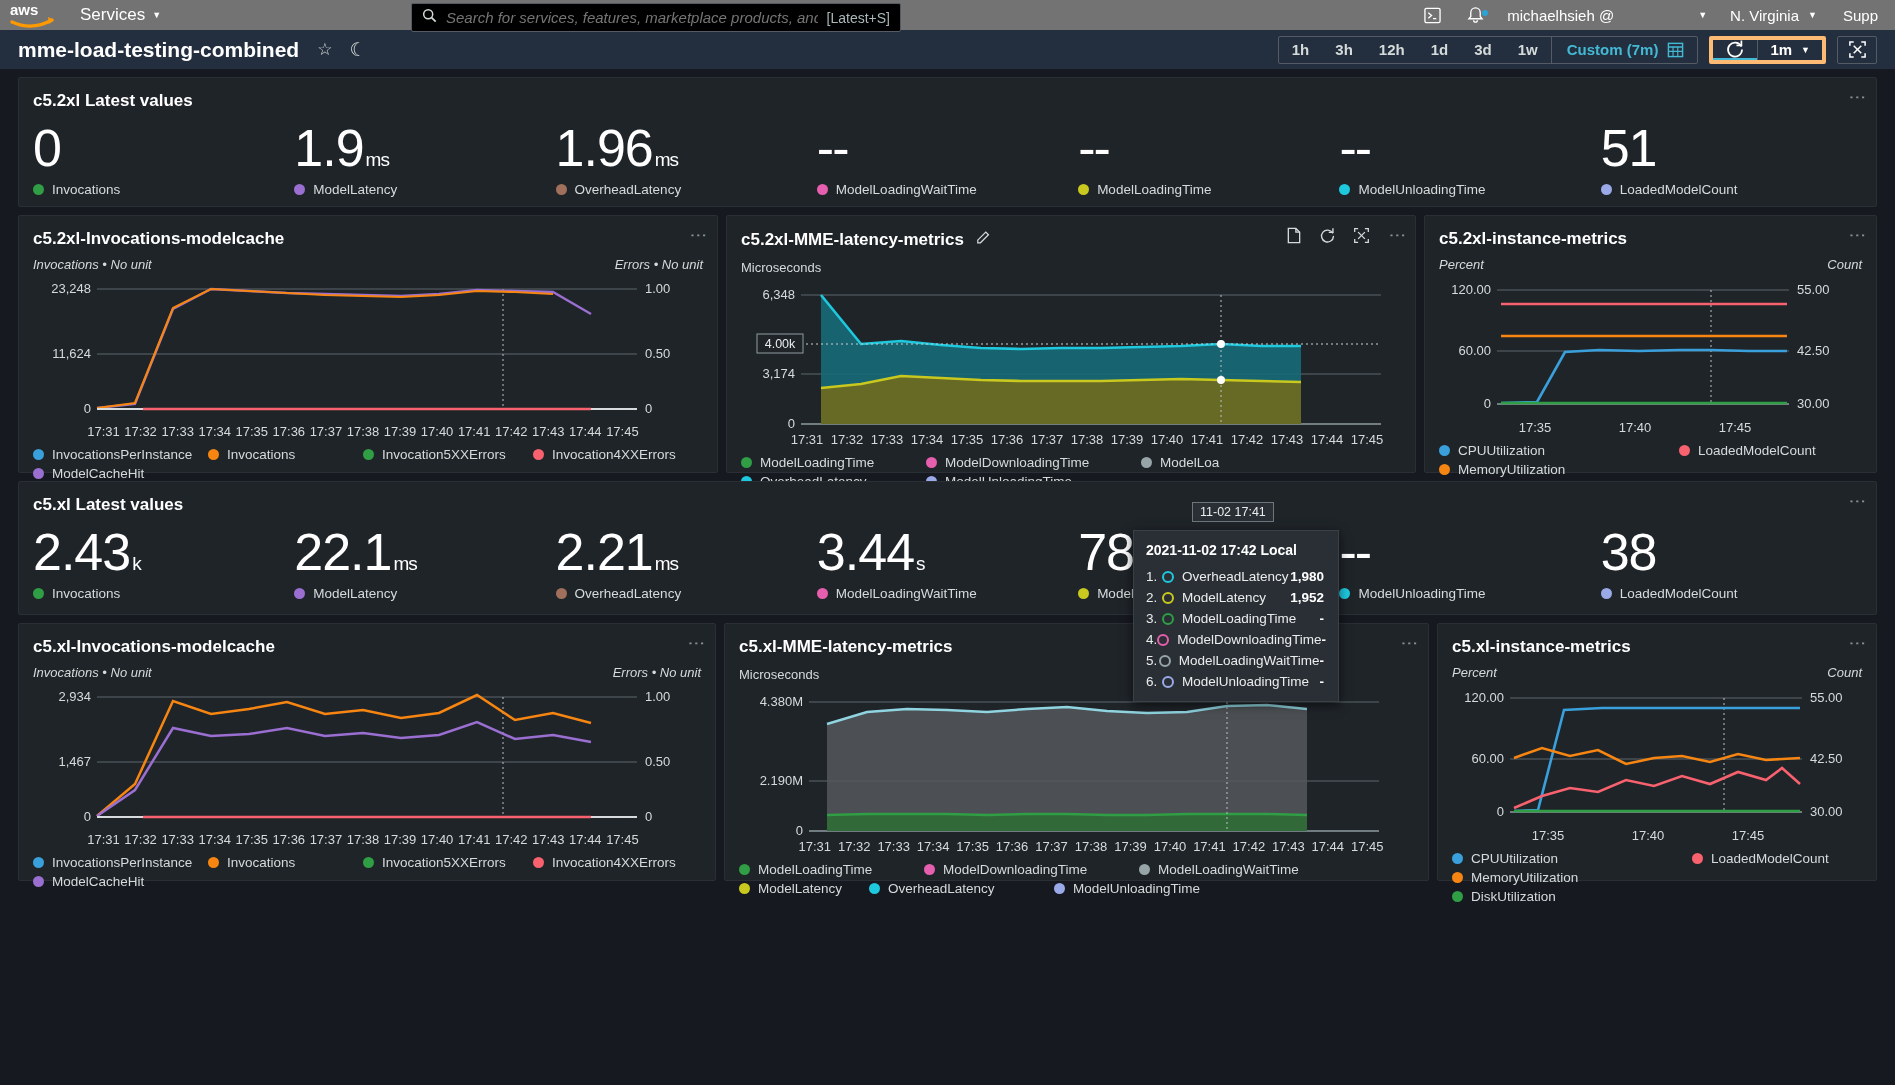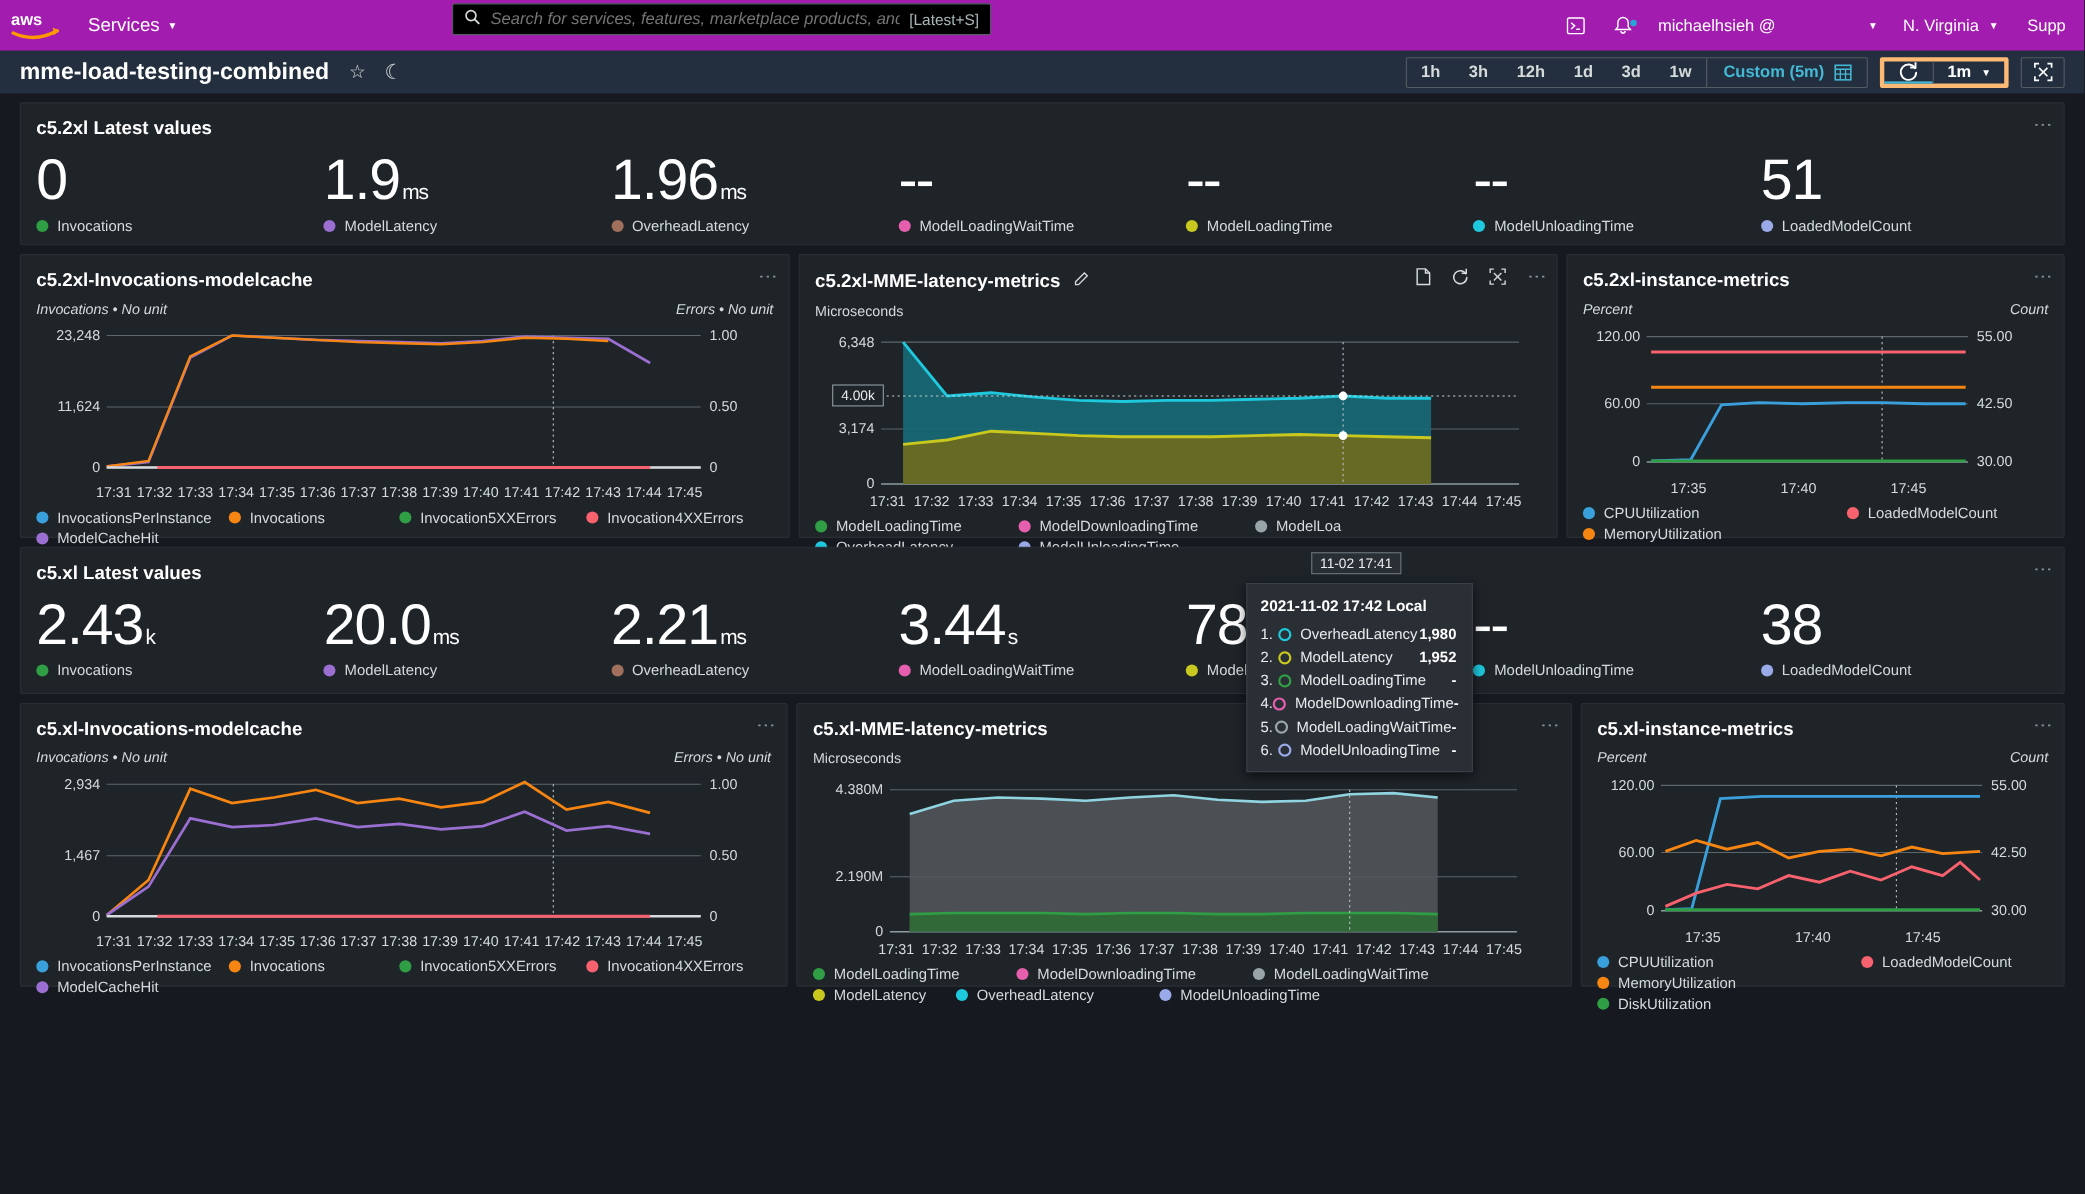--- a/index.html
+++ b/index.html
@@ -7,21 +7,21 @@
   body {
     width:1895px; height:1085px;
     font-family:"Liberation Sans", sans-serif;
     color:#d5dbdb;
     overflow:hidden;
     position:relative;
   }
 
   
   .topnav {
-    height:46px; background:#a21caf; display:flex; 
+    height:30px; background:#737373; display:flex; 
     position:relative; z-index:40;
   }
   .aws-logo { width:54px; margin-left:10px; display:flex; align-items:center; }
   .services-btn {
     color:#fff; font-size:17px; margin-left:16px; display:flex; align-items:center; gap:7px;
     cursor:pointer;
   }
   .caret { font-size:9px; color:#fff; }
   .searchwrap {
     position:absolute; left:411px; top:3px; width:490px; height:29px;
@@ -202,21 +202,21 @@
 
   <div class="hdr-right">
     <div class="range-group">
       <div class="rb">1h</div>
       <div class="rb">3h</div>
       <div class="rb">12h</div>
       <div class="rb">1d</div>
       <div class="rb">3d</div>
       <div class="rb">1w</div>
       <div class="rb custom">
-        <span>Custom (5m)</span>
+        <span>Custom (7m)</span>
         <span class="cal-ico">
           <svg width="17" height="17" viewBox="0 0 18 18">
               <rect x="1.5" y="2.5" width="15" height="14" stroke="#44b9d6" stroke-width="1.5" fill="none"></rect>
               <line x1="1.5" y1="6.3" x2="16.5" y2="6.3" stroke="#44b9d6" stroke-width="1.5"></line>
               <line x1="6.4" y1="6.3" x2="6.4" y2="16.5" stroke="#44b9d6" stroke-width="1.2"></line>
               <line x1="11.4" y1="6.3" x2="11.4" y2="16.5" stroke="#44b9d6" stroke-width="1.2"></line>
               <line x1="1.5" y1="11" x2="16.5" y2="11" stroke="#44b9d6" stroke-width="1.2"></line>
             </svg>
         </span>
       </div>
@@ -551,21 +551,21 @@
     <span class="kebab">⋮</span>
     <div class="sv-row">
       <div class="sv-cell">
         <div class="sv-num">
             <span>2.43</span>
             <span class="sv-unit">k</span>
           </div>
       </div>
       <div class="sv-cell">
         <div class="sv-num">
-            <span>20.0</span>
+            <span>22.1</span>
             <span class="sv-unit">ms</span>
           </div>
       </div>
       <div class="sv-cell">
         <div class="sv-num">
             <span>2.21</span>
             <span class="sv-unit">ms</span>
           </div>
       </div>
       <div class="sv-cell">

